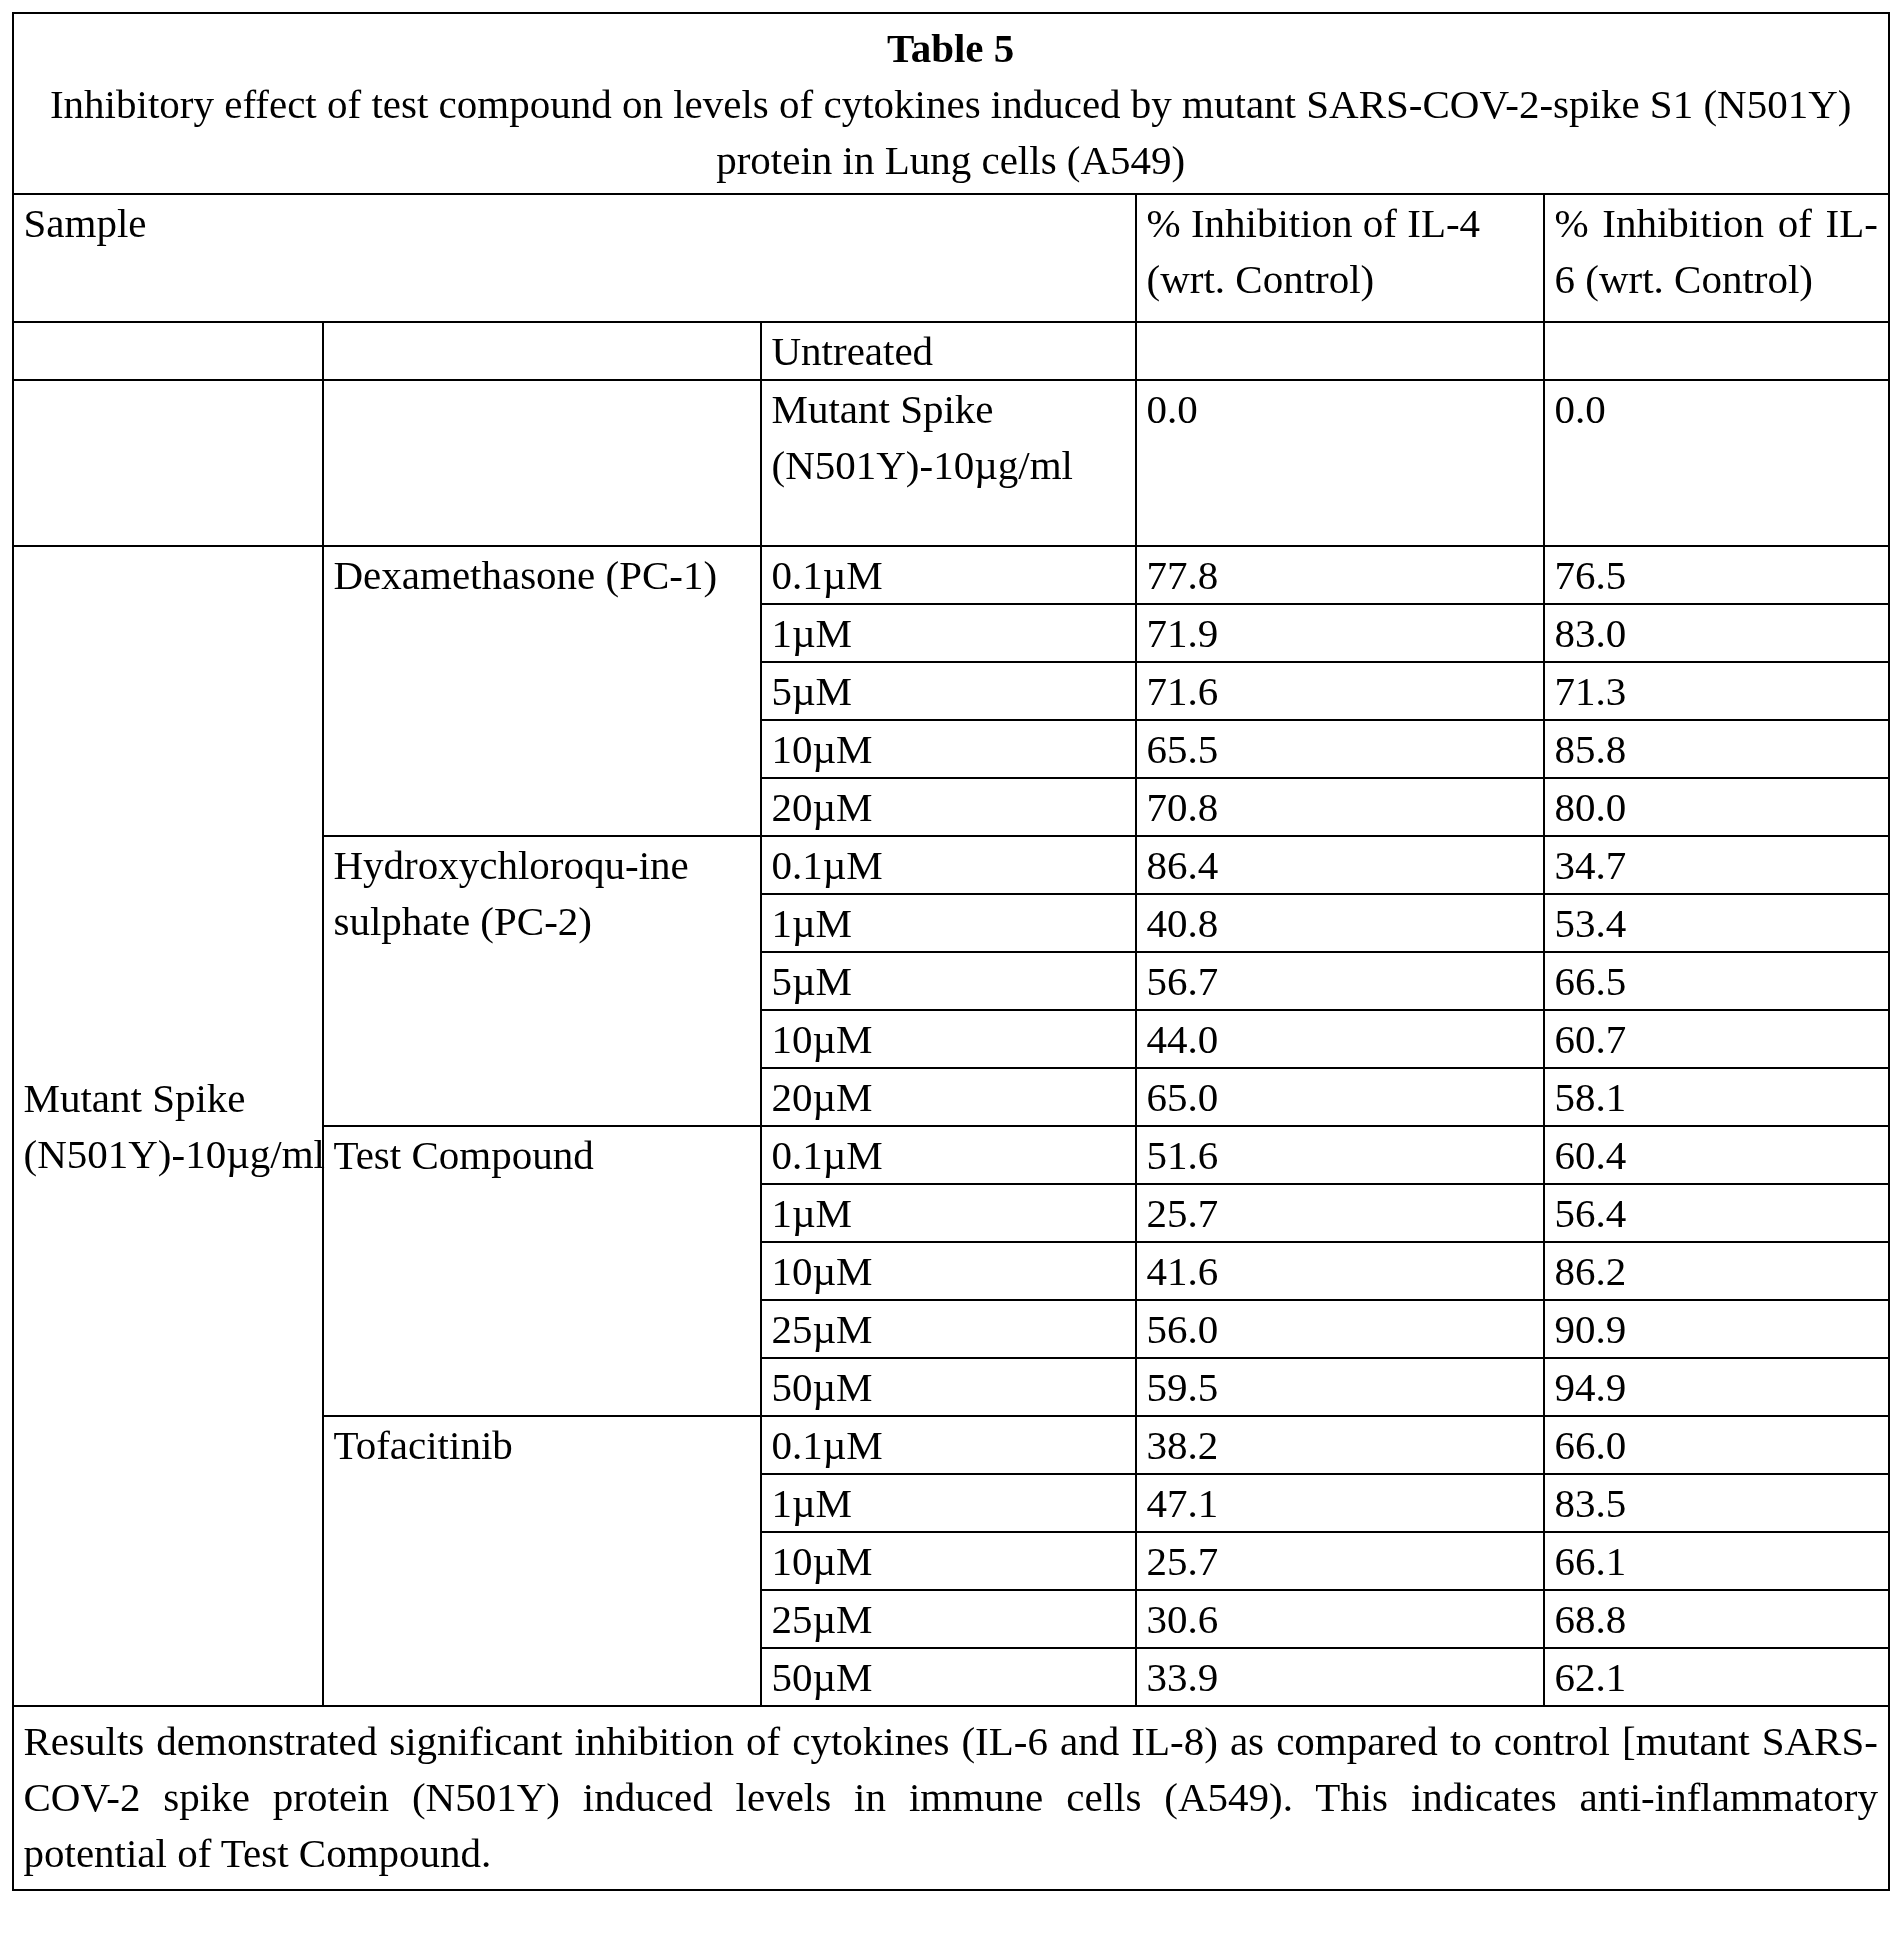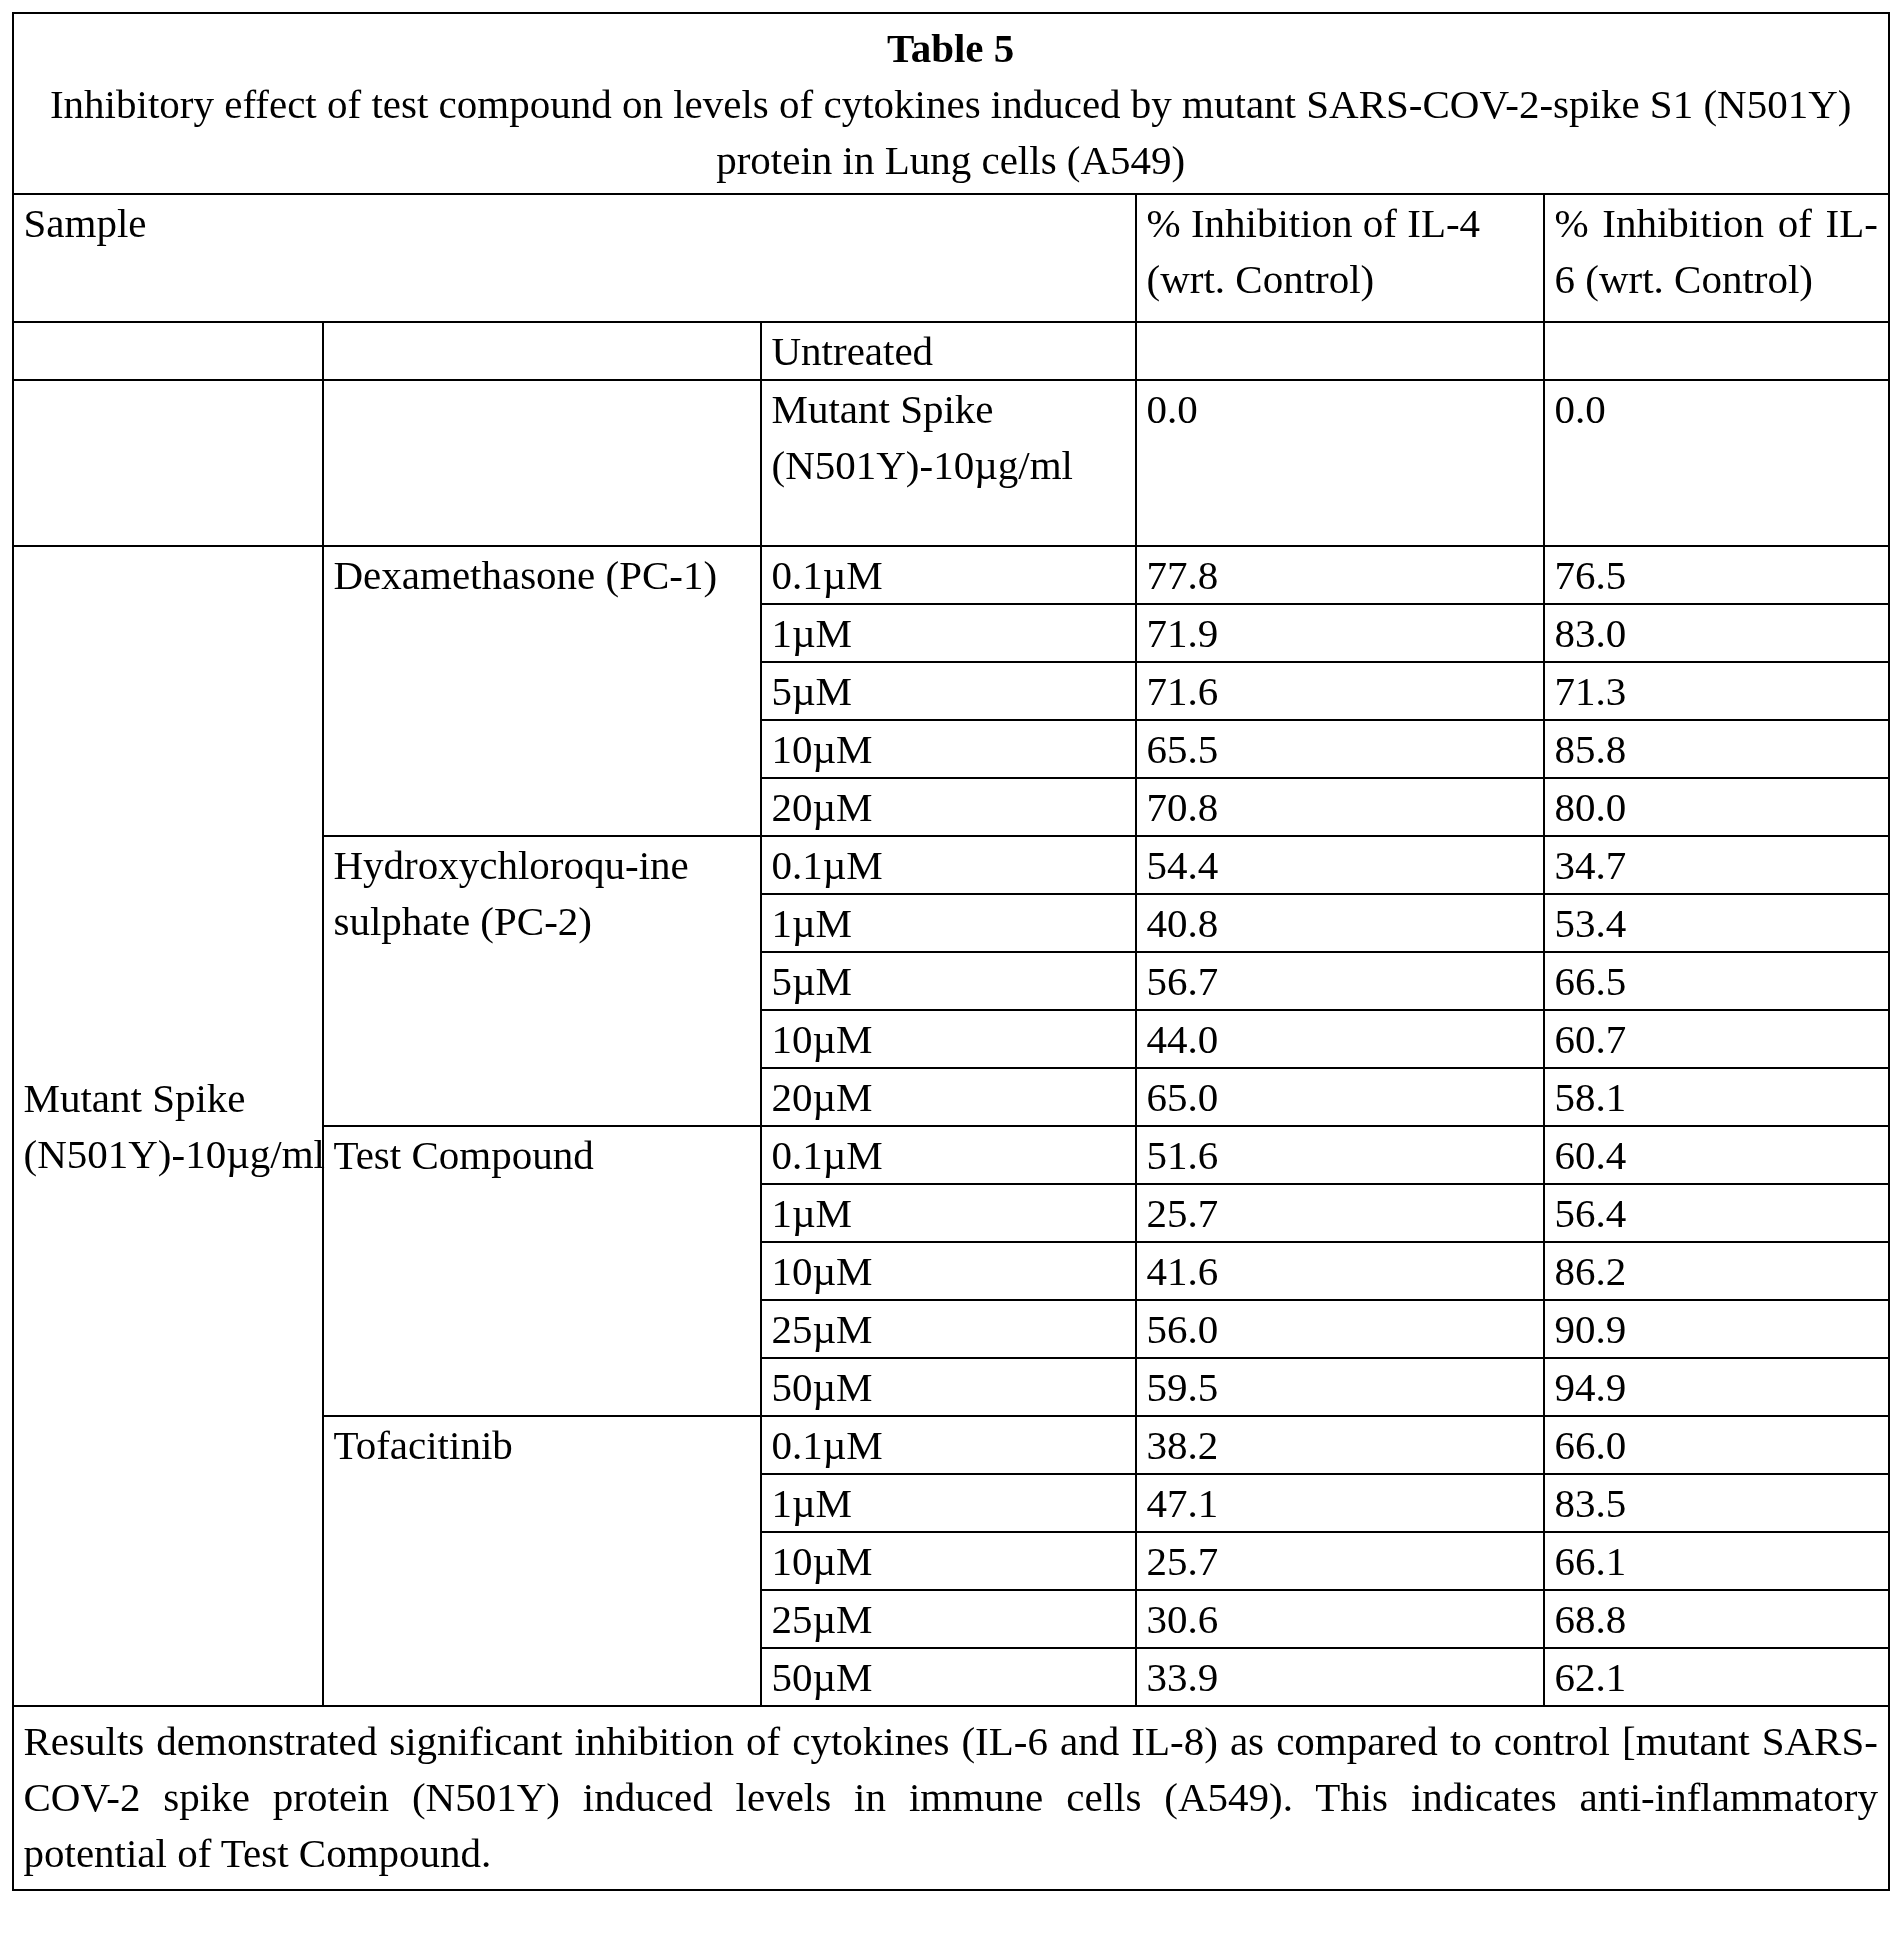--- a/index.html
+++ b/index.html
@@ -82,21 +82,21 @@
         <td>85.8</td>
       </tr>
       <tr class="data">
         <td class="center">20µM</td>
         <td class="center">70.8</td>
         <td>80.0</td>
       </tr>
       <tr class="data">
         <td rowspan="5" class="center">Hydroxychloroqu-ine sulphate (PC-2)</td>
         <td class="center">0.1µM</td>
-        <td class="center">54.4</td>
+        <td class="center">86.4</td>
         <td>34.7</td>
       </tr>
       <tr class="data">
         <td class="center">1µM</td>
         <td class="center">40.8</td>
         <td>53.4</td>
       </tr>
       <tr class="data">
         <td class="center">5µM</td>
         <td class="center">56.7</td>

